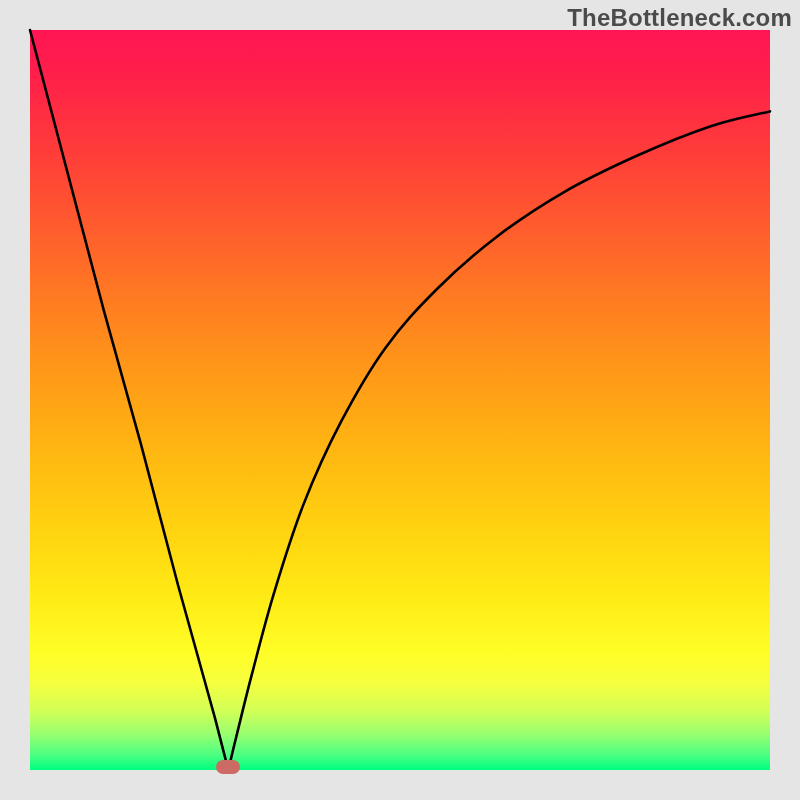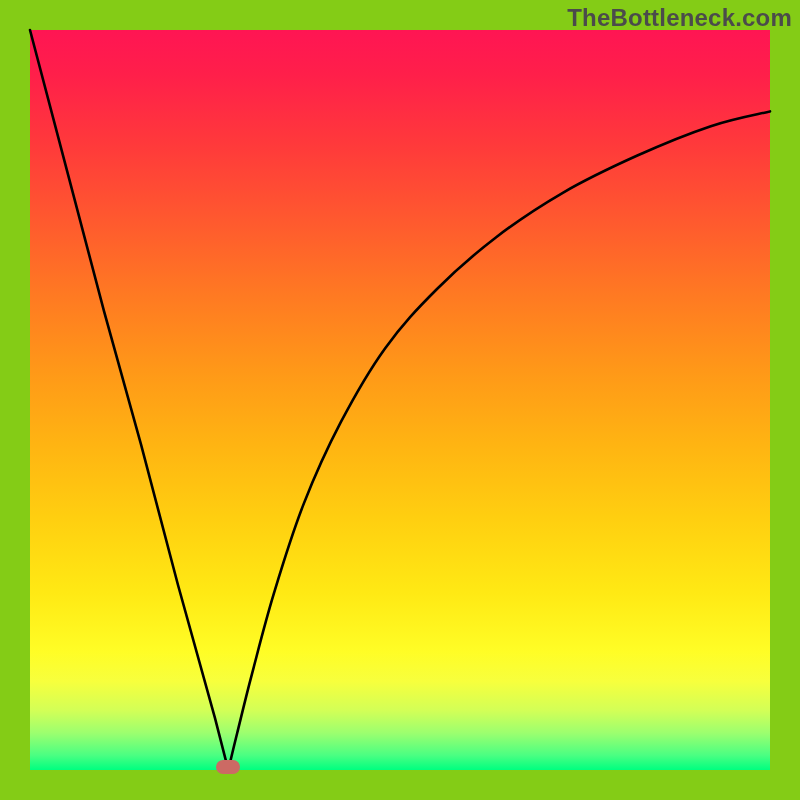--- a/index.html
+++ b/index.html
@@ -8,21 +8,21 @@
     width: 800px;
     height: 800px;
     background: #000;
     overflow: hidden;
     font-family: Arial, Helvetica, sans-serif;
   }
   .frame {
     position: absolute;
     left: 0; top: 0;
     width: 800px; height: 800px;
-    background: #84cc16;
+    background: #e5e5e5;
   }
   .plot {
     position: absolute;
     left: 30px;
     top: 30px;
     width: 740px;
     height: 740px;
     background: linear-gradient(
       to bottom,
       #ff1553 0%,

